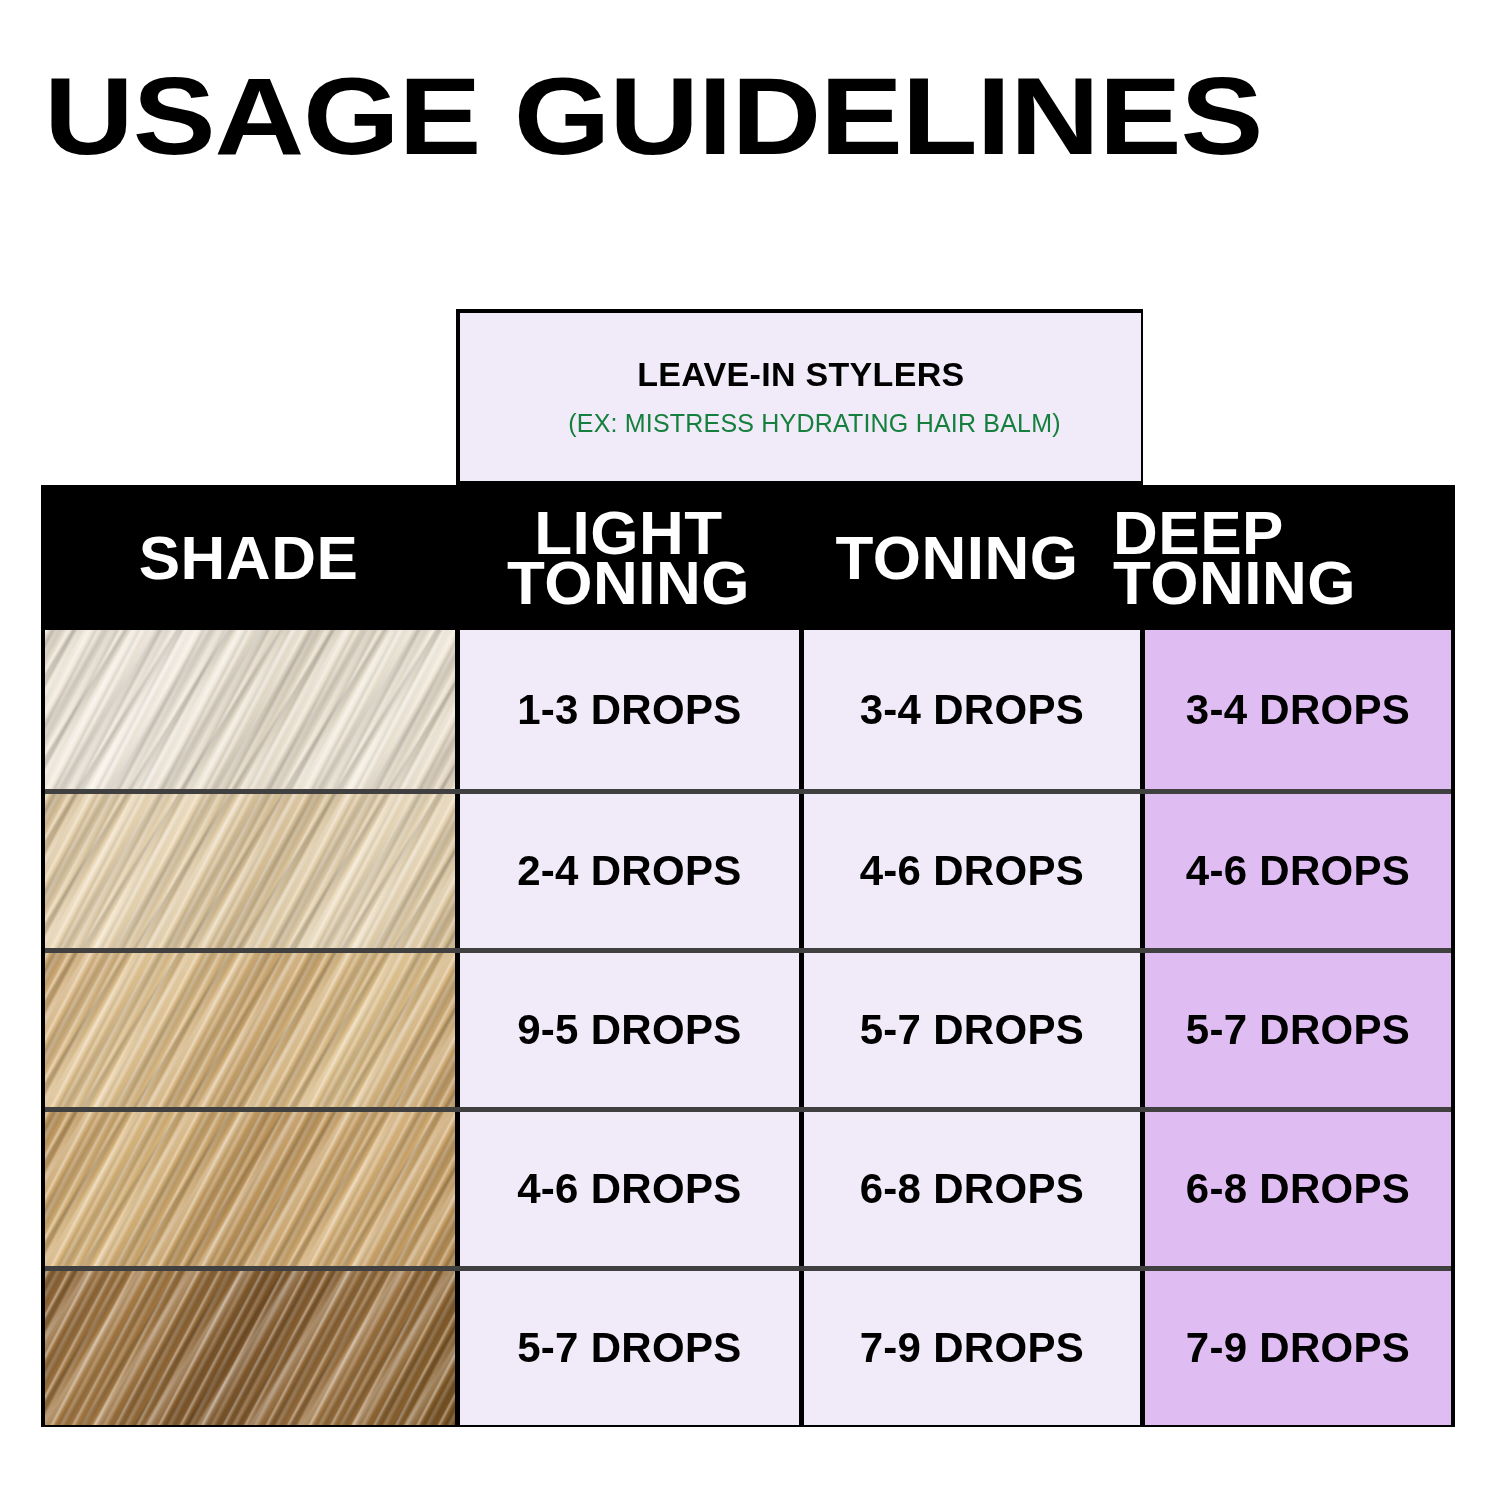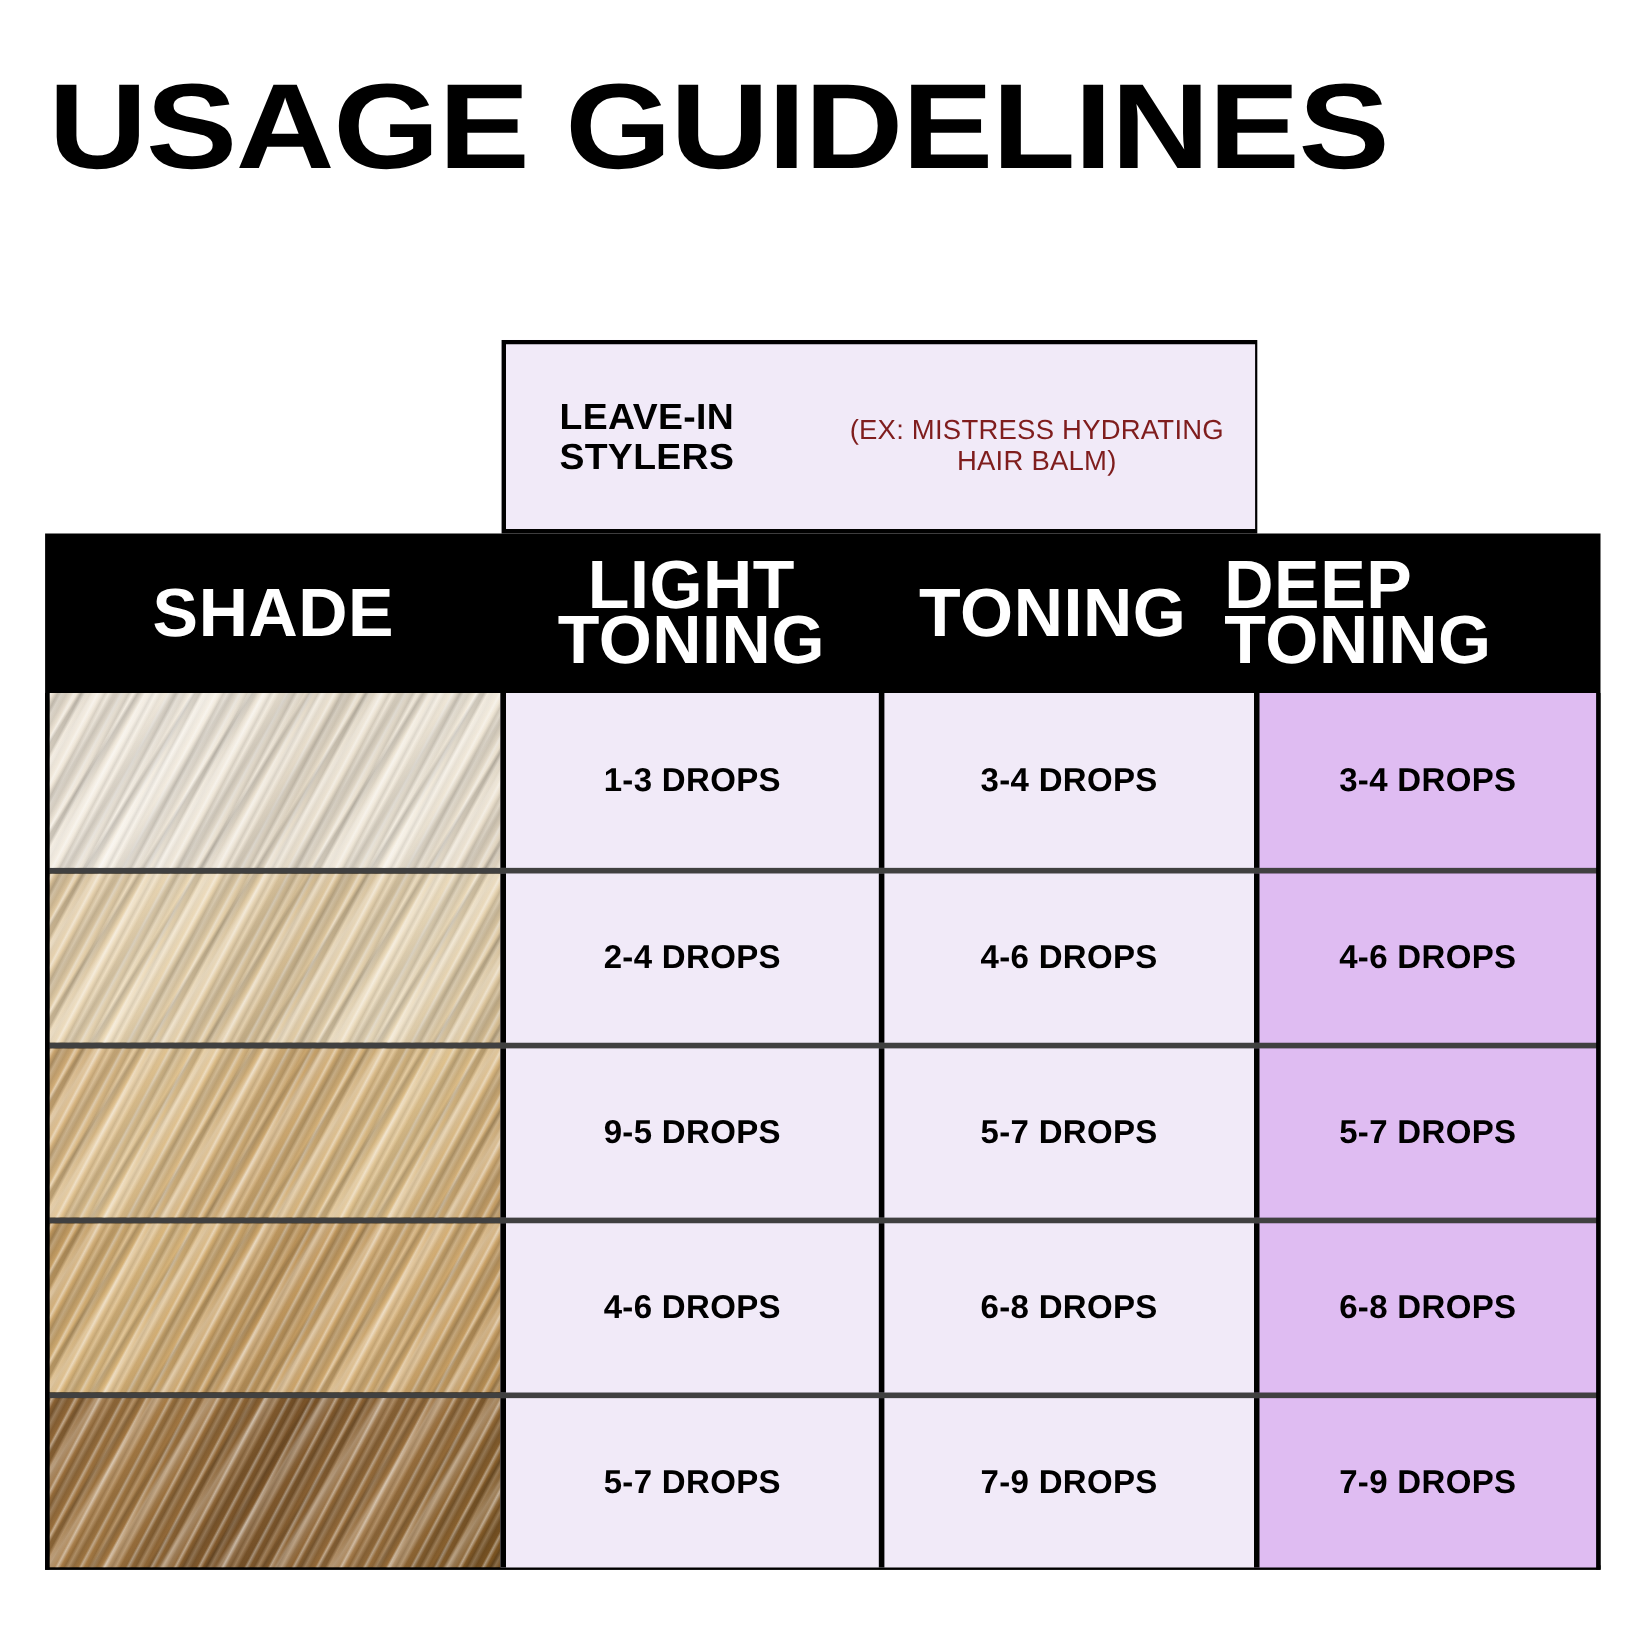--- a/index.html
+++ b/index.html
@@ -48,20 +48,21 @@
     left: 415px;
     top: 0;
     width: 999px;
     height: 176px;
     display: flex;
   }
   .cat-cell {
     box-sizing: border-box;
     border: 4px solid #000000;
     display: flex;
+    flex-direction: column;
     align-items: center;
     justify-content: center;
     text-align: center;
   }
   .cat-cell.leave-in {
     width: 687px;
     background: #F1EAF8;
     border-right-width: 2px;
   }
   .cat-cell.shampoo {
@@ -81,21 +82,21 @@
     font-size: 32px;
     line-height: 40px;
     padding: 0 8px;
   }
   .cat-sub {
     margin-top: 16px;
     font-weight: 400;
     font-size: 25px;
     line-height: 28px;
     letter-spacing: 0.2px;
-    color: #7f1d1d;
+    color: #15803d;
     transform: scaleX(1.0);
     margin-left: 28px;
   }
 
   
   .head-row {
     position: absolute;
     left: 0;
     top: 176px;
     width: 1414px;
@@ -141,21 +142,21 @@
     box-sizing: border-box;
   }
   .data-row + .data-row { border-top: 5px solid #404040; }
 
   .cell {
     box-sizing: border-box;
     display: flex;
     align-items: center;
     justify-content: center;
     font-weight: 700;
-    font-size: 30px;
+    font-size: 42px;
     letter-spacing: 0.3px;
     color: #000000;
     position: relative;
     transform: none;
   }
   .cell + .cell { border-left: 5px solid #000000; }
   .cell-txt { transform: scaleX(1.0); display: inline-block; }
 
   .c-shade  { width: 411px; padding: 0; overflow: hidden; }
   .c-light  { width: 345px; background: #F1EAF8; }

